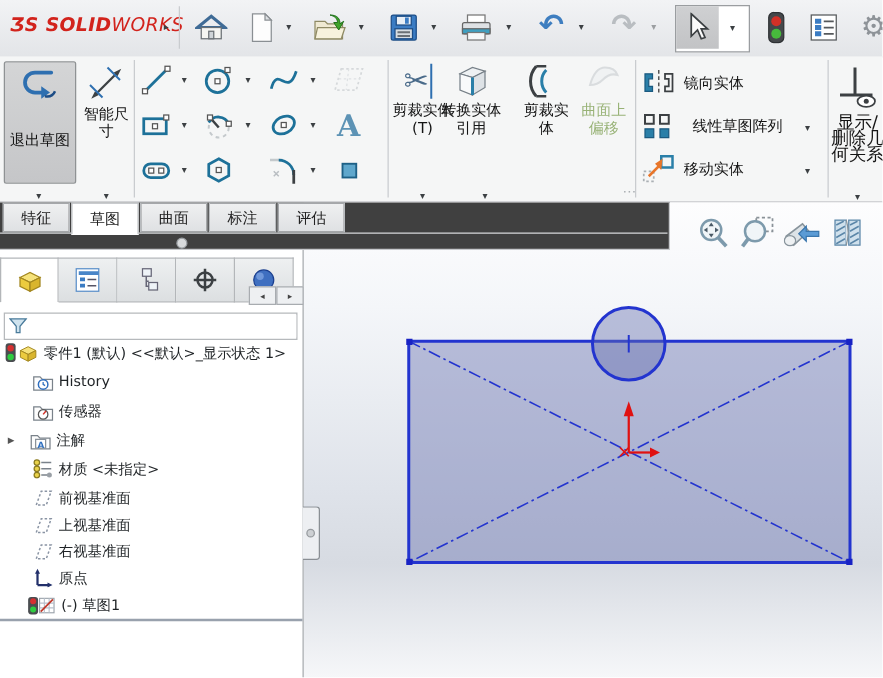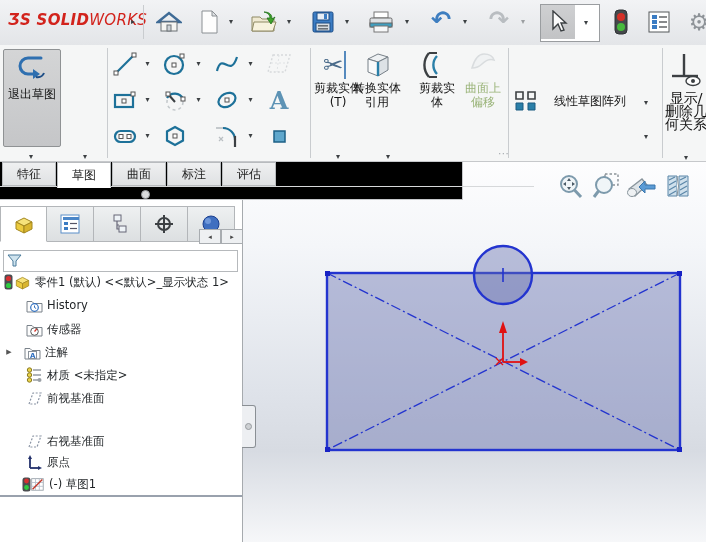--- a/index.html
+++ b/index.html
@@ -16,21 +16,21 @@
   #logo{left:8px;top:11px;font-size:15px;font-style:italic;font-weight:bold;letter-spacing:.3px;}
   #logo .lt{font-weight:normal;}
   
   #ribbon{left:0;top:45px;width:706px;height:116px;background:#f5f6f6;border-bottom:1px solid #c6c8cb;}
   .rlabel{font-size:12px;line-height:14px;text-align:center;color:#141414;}
   .rlabel.dis{color:#4d7c0f;}
   .cell{position:absolute;width:30px;height:30px;display:flex;align-items:center;justify-content:center;}
   .celldd{position:absolute;width:13px;height:30px;display:flex;align-items:center;justify-content:center;}
   .listrow-label{font-size:12px;color:#141414;white-space:nowrap;}
   
-  #tabstrip{left:0;top:162px;width:463px;height:38px;background:#000000;border-right:1px solid #c6c8cb;border-bottom:1px solid #c6c8cb;box-sizing:border-box;}
+  #tabstrip{left:0;top:162px;width:536px;height:38px;background:#404040;border-right:1px solid #c6c8cb;border-bottom:1px solid #c6c8cb;box-sizing:border-box;}
   #tabrow{position:absolute;left:2px;top:0;display:flex;}
   .tab{height:22px;padding:0 14px;margin-right:1px;display:flex;align-items:center;justify-content:center;
        background:linear-gradient(#eff0f1,#dfe1e3);border:1px solid #b8bbbe;font-size:12px;color:#222;}
   .tab.active{background:#fff;border-bottom:1px solid #fff;height:24px;z-index:2;}
   #striprule{position:absolute;left:0;top:24px;width:534px;border-top:1px solid #d6d8da;}
   #stripdot{position:absolute;left:141px;top:28px;width:7px;height:7px;border-radius:50%;background:#d8dadc;border:1px solid #9a9ea2;}
   
   #viewport{left:243px;top:162px;width:463px;height:380px;
     background:linear-gradient(180deg,#fdfdfe 0%,#f4f6f9 22%,#dfe3ea 60%,#d7dbe2 76%,#f6f7f9 100%);}
   .hud{position:absolute;top:8px;width:32px;height:32px;display:flex;align-items:center;justify-content:center;}
@@ -164,24 +164,34 @@
 </div>
 
 <div id="ribbon" class="abs">
 
   <div class="abs pressed" style="left:3px;top:4px;width:56px;height:96px;border-radius:2px;">
     <svg width="32" height="32" viewBox="0 0 32 32" style="margin:3px auto 0;">
       <path d="M25,5 H12 a8,8 0 0 0 0,16 h6" fill="none" stroke="#2e6fb0" stroke-width="3" stroke-linecap="round"></path>
       <polygon points="17,16 17,26 24,21" fill="#2e6fb0"></polygon>
       <path d="M20,24 q6,1 8,-4" fill="none" stroke="#1d4d86" stroke-width="2"></path>
     </svg>
-    <div class="rlabel" style="margin-top:2px;">退出草图</div>
+    <div class="rlabel" style="margin-top:20px;">退出草图</div>
   </div>
   <div class="abs" style="left:3px;top:103px;width:56px;text-align:center;"><span class="dd">▾</span></div>
 
+  <div class="abs" style="left:64px;top:4px;width:42px;height:96px;">
+    <svg width="30" height="30" viewBox="0 0 30 30" style="margin:3px auto 0;">
+      <line x1="6" y1="24" x2="24" y2="6" stroke="#3c4043" stroke-width="1.8"></line>
+      <polygon points="3,27 9,24 6,21" fill="#3c4043"></polygon>
+        <polygon points="27,3 24,9 21,6" fill="#3c4043"></polygon>
+      <line x1="2" y1="16" x2="12" y2="26" stroke="#2e6fb0" stroke-width="1.6"></line>
+      <line x1="16" y1="2" x2="26" y2="12" stroke="#2e6fb0" stroke-width="1.6"></line>
+    </svg>
+    <div class="rlabel" style="margin-top:2px;">智能尺寸</div>
+  </div>
   <div class="abs" style="left:64px;top:103px;width:42px;text-align:center;"><span class="dd">▾</span></div>
 
   <div class="vsep" style="left:107px;top:3px;height:110px;"></div>
 
   <div class="cell" style="left:110px;top:4px;">
     <svg width="26" height="26" viewBox="0 0 26 26">
       <line x1="4" y1="22" x2="22" y2="4" stroke="#1d7199" stroke-width="2.2"></line>
       <rect x="2" y="20" width="4" height="4" fill="#fff" stroke="#555"></rect>
         <rect x="20" y="2" width="4" height="4" fill="#fff" stroke="#555"></rect>
     </svg>
@@ -316,30 +326,47 @@
 
   <div class="abs" style="left:460px;top:4px;width:46px;height:96px;text-align:center;opacity:.55;">
     <svg width="30" height="30" viewBox="0 0 30 30" style="margin:1px auto;">
       <path d="M4,18 q4,-14 12,-14 q8,0 10,6 q-6,-2 -12,4 q-4,4 -10,4 z" fill="#eceff1" stroke="#c3c8cc" stroke-width="1.6"></path>
     </svg>
     <div class="rlabel dis">曲面上偏移</div>
   </div>
 
   <div class="vsep" style="left:508px;top:3px;height:110px;"></div>
 
+  <div class="abs" style="left:513px;top:10px;display:flex;align-items:center;">
+    <svg width="28" height="22" viewBox="0 0 28 22">
+      <path d="M9,4 h-6 v14 h6 v-4 h-3 v-6 h3 z" fill="#2a7fa8" stroke="#1b5a80"></path>
+      <path d="M19,4 h6 v14 h-6 v-4 h3 v-6 h-3 z" fill="none" stroke="#3c4043" stroke-width="1.4"></path>
+      <line x1="14" y1="1" x2="14" y2="21" stroke="#555" stroke-width="1.2" stroke-dasharray="3 2"></line>
+    </svg>
+    <span class="listrow-label" style="margin-left:6px;">镜向实体</span>
+  </div>
   <div class="abs" style="left:513px;top:44px;display:flex;align-items:center;">
     <svg width="28" height="24" viewBox="0 0 28 24">
       <path d="M3,3 h7 v7 h-7 z" fill="none" stroke="#3c4043" stroke-width="1.6"></path>
       <path d="M15,3 h7 v7 h-7 z" fill="none" stroke="#3c4043" stroke-width="1.6"></path>
       <path d="M3,14 h7 v7 h-7 z" fill="#2a7fa8" stroke="#1b5a80"></path>
       <path d="M15,14 h7 v7 h-7 z" fill="#2a7fa8" stroke="#1b5a80"></path>
     </svg>
     <span class="listrow-label" style="margin-left:13px;">线性草图阵列</span>
   </div>
   <div class="abs" style="left:644px;top:49px;"><span class="dd">▾</span></div>
+  <div class="abs" style="left:513px;top:78px;display:flex;align-items:center;">
+    <svg width="28" height="24" viewBox="0 0 28 24">
+      <rect x="2" y="14" width="8" height="8" fill="none" stroke="#aab0b4" stroke-width="1.4" stroke-dasharray="2 2"></rect>
+      <rect x="16" y="2" width="9" height="9" fill="none" stroke="#2a7fa8" stroke-width="2"></rect>
+      <line x1="6" y1="18" x2="15" y2="9" stroke="#e8762a" stroke-width="2"></line>
+      <polygon points="17,4 11,8 16,13" fill="#e8762a" stroke="none"></polygon>
+    </svg>
+    <span class="listrow-label" style="margin-left:6px;">移动实体</span>
+  </div>
   <div class="abs" style="left:644px;top:83px;"><span class="dd">▾</span></div>
 
   <div class="vsep" style="left:662px;top:3px;height:110px;"></div>
 
   <div class="abs" style="left:665px;top:5px;width:42px;text-align:center;">
     <svg width="34" height="42" viewBox="0 0 34 42" style="margin:0 auto;">
       <line x1="15" y1="4" x2="15" y2="26" stroke="#3c4043" stroke-width="2.4"></line>
       <line x1="3" y1="26" x2="29" y2="26" stroke="#3c4043" stroke-width="2.4"></line>
       <ellipse cx="24" cy="31" rx="7" ry="4.5" fill="#fff" stroke="#3c4043" stroke-width="1.4"></ellipse>
       <circle cx="24" cy="31" r="2" fill="#3c4043"></circle>
@@ -542,20 +569,26 @@
     <span class="lbl">材质 &lt;未指定&gt;</span>
   </div>
 
   <div class="trow" style="left:26px;top:187px;">
     <svg width="17" height="15" viewBox="0 0 17 15">
       <polygon points="3,13 7,2 15,2 11,13" fill="none" stroke="#8a94a4" stroke-width="1.2" stroke-dasharray="2 1.6"></polygon>
     </svg>
     <span class="lbl">前视基准面</span>
   </div>
 
+  <div class="trow" style="left:26px;top:209px;">
+    <svg width="17" height="15" viewBox="0 0 17 15">
+      <polygon points="3,13 7,2 15,2 11,13" fill="none" stroke="#8a94a4" stroke-width="1.2" stroke-dasharray="2 1.6"></polygon>
+    </svg>
+    <span class="lbl">上视基准面</span>
+  </div>
 
   <div class="trow" style="left:26px;top:251px;">
     <svg width="17" height="16" viewBox="0 0 17 16">
       <line x1="4" y1="14" x2="4" y2="4" stroke="#23306b" stroke-width="1.8"></line>
       <polygon points="2,5 6,5 4,1" fill="#23306b"></polygon>
       <line x1="4" y1="14" x2="13" y2="14" stroke="#23306b" stroke-width="1.8"></line>
       <polygon points="12,12 12,16 16,14" fill="#23306b"></polygon>
     </svg>
     <span class="lbl">原点</span>
   </div>

